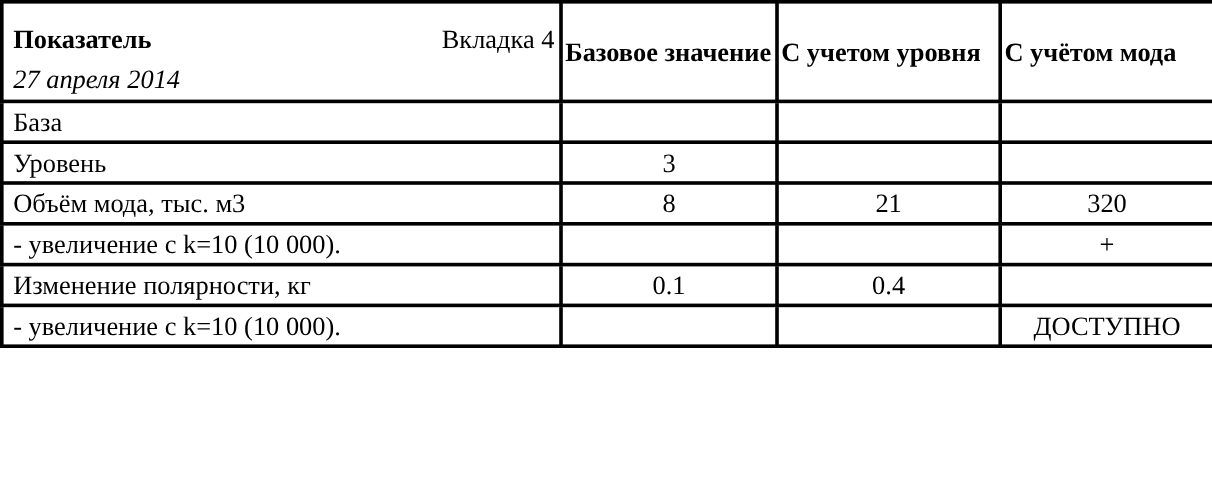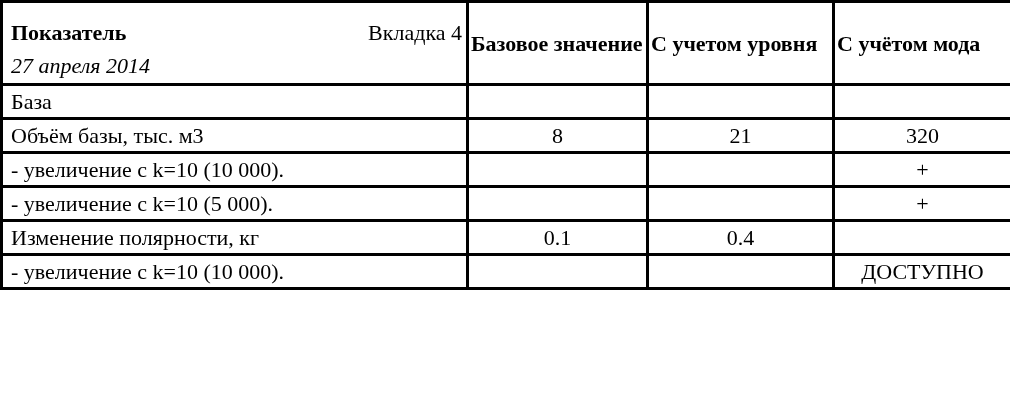--- a/index.html
+++ b/index.html
@@ -89,34 +89,34 @@
       <th>С учётом мода</th>
     </tr>
   </thead>
   <tbody>
       <tr class="group-start">
     <td class="label-cell">База</td>
     <td class="value-cell"></td>
     <td class="value-cell"></td>
     <td class="value-cell"></td>
   </tr>
+      <tr>
+    <td class="label-cell">Уровень</td>
+    <td class="value-cell">3</td>
+    <td class="value-cell"></td>
+    <td class="value-cell"></td>
+  </tr>
       <tr class="group-start">
-    <td class="label-cell">Объём базы, тыс. м3</td>
+    <td class="label-cell">Объём мода, тыс. м3</td>
     <td class="value-cell">8</td>
     <td class="value-cell">21</td>
     <td class="value-cell">320</td>
   </tr>
       <tr>
     <td class="label-cell">- увеличение с k=10 (10 000).</td>
-    <td class="value-cell"></td>
-    <td class="value-cell"></td>
-    <td class="value-cell">+</td>
-  </tr>
-      <tr>
-    <td class="label-cell">- увеличение с k=10 (5 000).</td>
     <td class="value-cell"></td>
     <td class="value-cell"></td>
     <td class="value-cell">+</td>
   </tr>
       <tr class="group-start">
     <td class="label-cell">Изменение полярности, кг</td>
     <td class="value-cell">0.1</td>
     <td class="value-cell">0.4</td>
     <td class="value-cell"></td>
   </tr>

